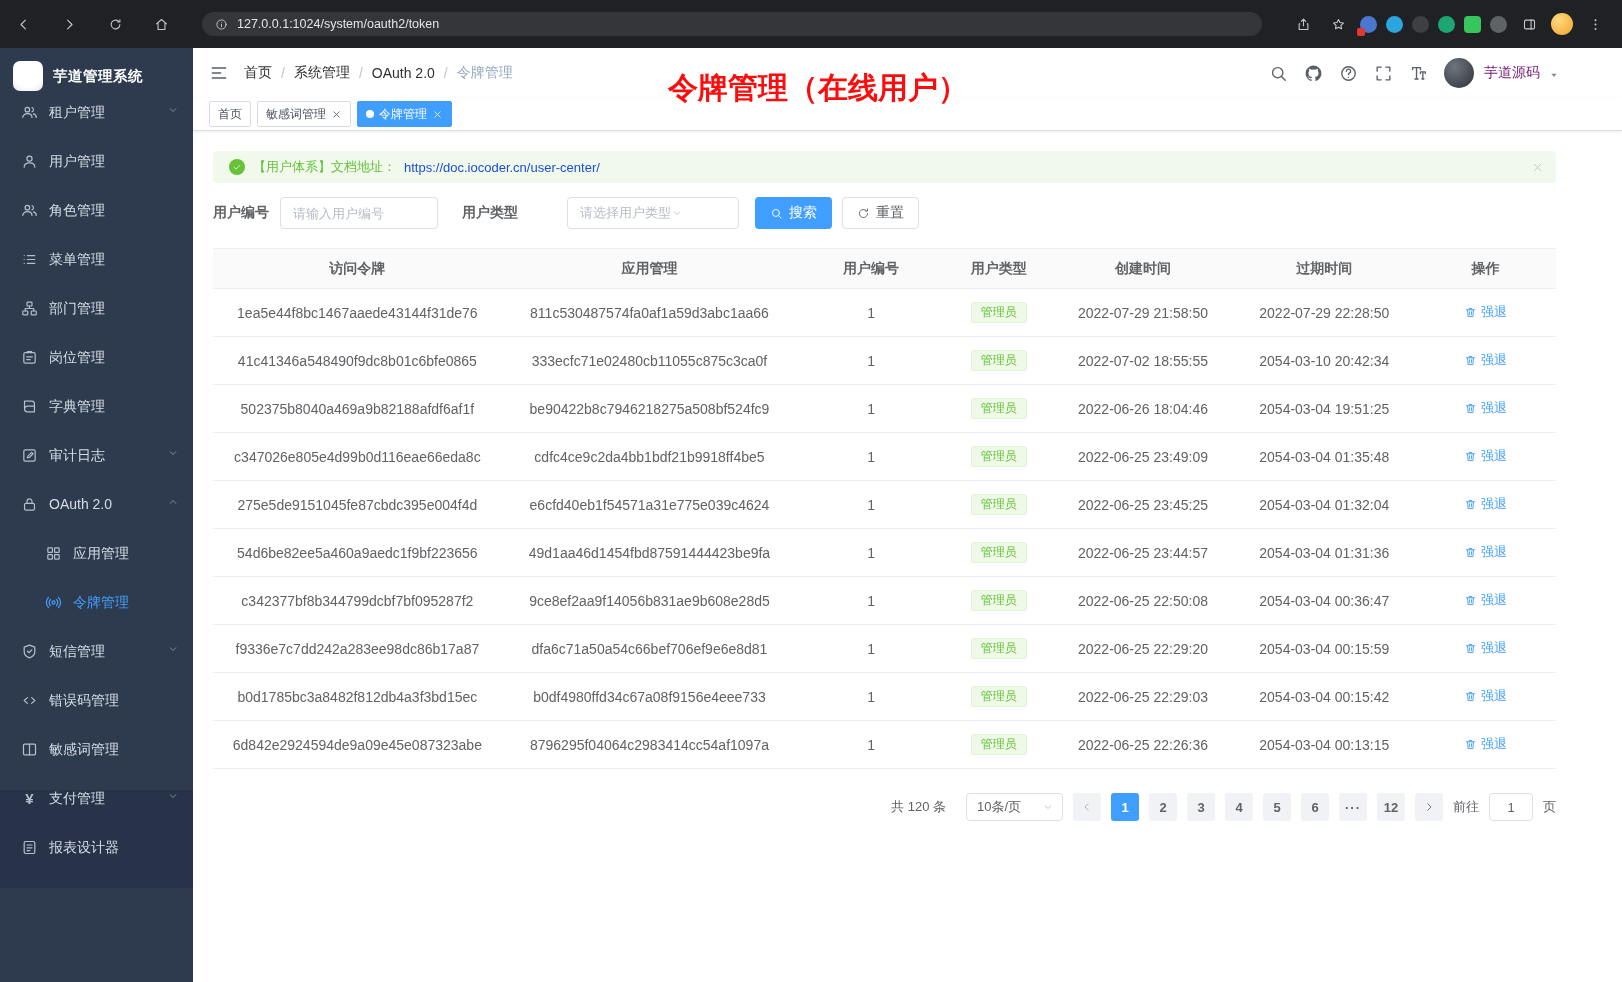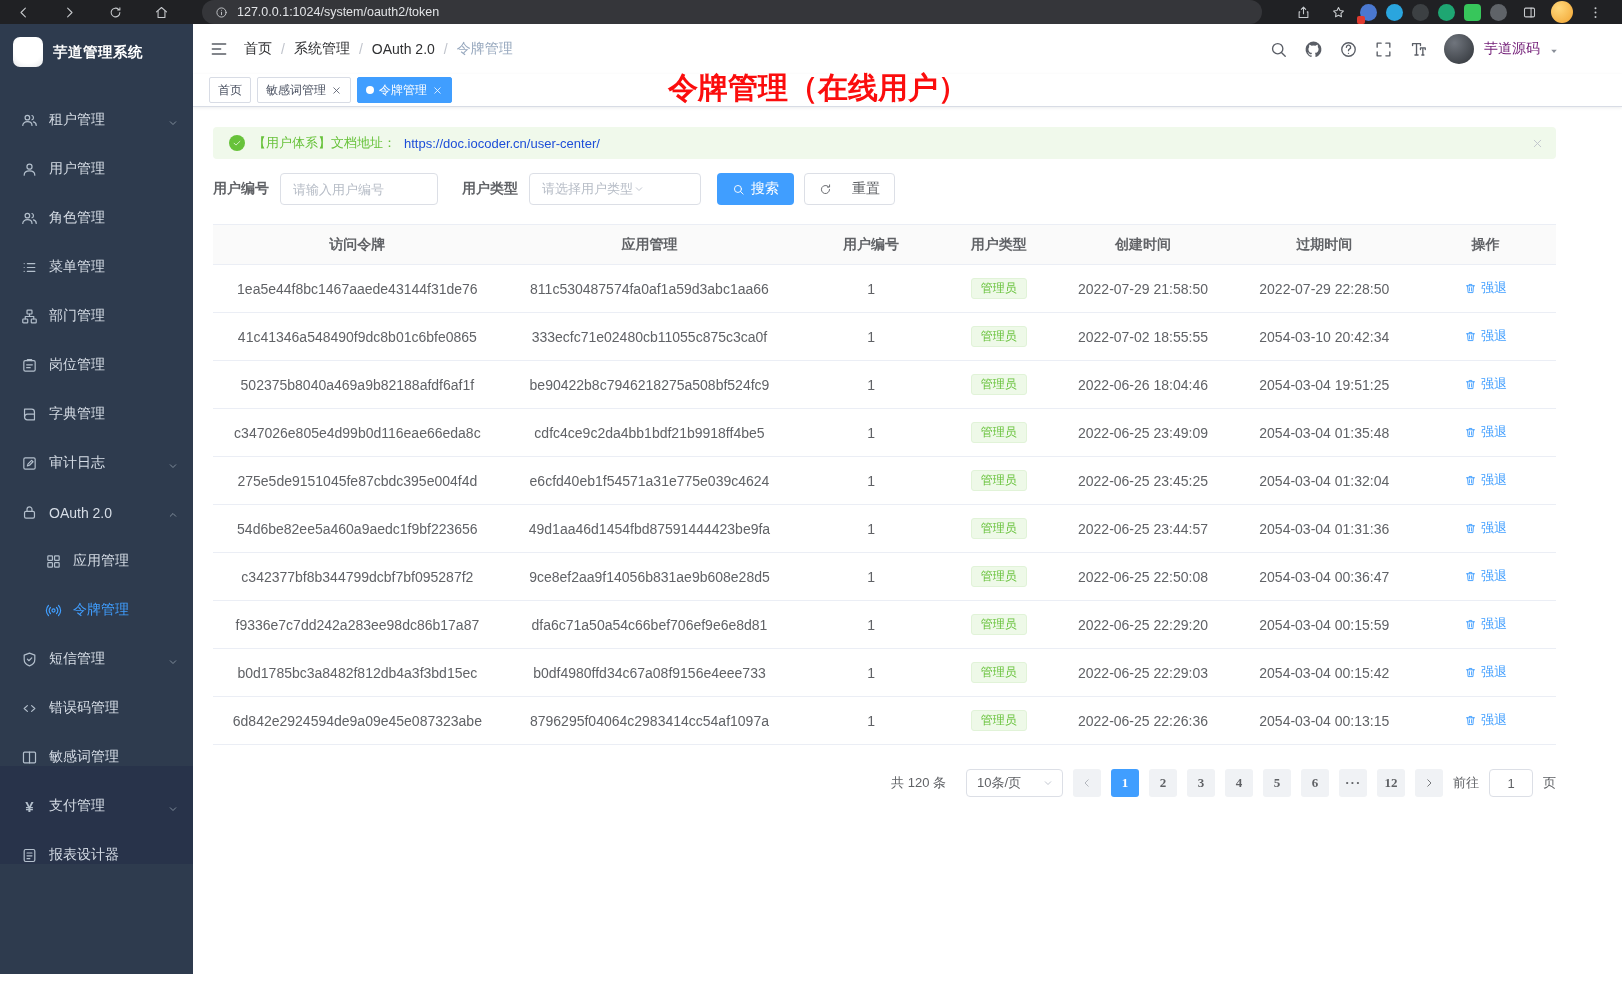--- a/index.html
+++ b/index.html
@@ -2,41 +2,41 @@
 <html><head>
 <meta charset="utf-8">
 <style>
   *{box-sizing:border-box;margin:0;padding:0;}
   html,body{width:1622px;height:982px;overflow:hidden;}
   body{font-family:"Liberation Sans","DejaVu Sans",sans-serif;background:#fff;position:relative;}
   .icon{display:inline-flex;align-items:center;justify-content:center;}
   .icon svg{width:100%;height:100%;}
 
   
-  .browser-bar{height:24px;background:#202124;display:flex;align-items:center;padding:0 10px;gap:20px;}
+  .browser-bar{height:48px;background:#202124;display:flex;align-items:center;padding:0 10px;gap:20px;}
   .b-ico{width:26px;height:26px;border-radius:50%;color:#c7cacd;display:flex;align-items:center;justify-content:center;cursor:pointer;flex-shrink:0;}
   .b-ico svg{width:15px;height:15px;}
   .url-bar{flex:1;height:24px;background:#35363a;border-radius:12px;display:flex;align-items:center;padding:0 10px;gap:7px;margin:0 8px;min-width:0;cursor:text;}
   .url-bar .b-ico{width:18px;height:18px;}
   .url-bar .b-ico svg{width:13px;height:13px;}
   .url-text{color:#e2e4e7;font-size:12.5px;white-space:nowrap;overflow:hidden;}
   .b-right{display:flex;align-items:center;gap:9px;padding-right:4px;}
   .ext-ico{width:17px;height:17px;border-radius:50%;position:relative;flex-shrink:0;cursor:pointer;}
   .ext-ico.badged::after{content:"";position:absolute;left:-3px;bottom:-3px;width:8px;height:8px;background:#e03a2f;border-radius:2px;}
   .e1{background:#4a78d0;} .e2{background:#2aa5de;} .e3{background:#3c4043;} .e4{background:#1ea672;} .e5{background:#37c65b;border-radius:4px;} .e6{background:#5f6368;}
   .profile-avatar{width:22px;height:22px;border-radius:50%;background:radial-gradient(circle at 35% 32%,#ffd97d,#f2a431);cursor:pointer;flex-shrink:0;}
 
   
   .app{display:flex;height:950px;}
   .sidebar{width:193px;background:#2e3b4e;flex-shrink:0;display:flex;flex-direction:column;overflow:hidden;}
   .logo{height:56px;display:flex;align-items:center;gap:10px;padding:0 13px;cursor:pointer;}
   .logo-img{width:30px;height:30px;border-radius:7px;background:radial-gradient(circle at 50% 40%,#ffffff 60%,#e4e6e9);flex-shrink:0;}
   .logo-title{color:#fff;font-size:14.5px;font-weight:700;letter-spacing:.5px;white-space:nowrap;}
   .menu{flex:1;}
-  .menu-item{height:49px;display:flex;align-items:flex-end;padding:0 14px 0 21px;font-size:14px;color:#d6dde6;cursor:pointer;white-space:nowrap;}
+  .menu-item{height:49px;display:flex;align-items:flex-start;padding:0 14px 0 21px;font-size:14px;color:#d6dde6;cursor:pointer;white-space:nowrap;}
   .menu-item .icon{width:17px;height:17px;margin-right:11px;color:#b3bfcc;flex-shrink:0;}
   .menu-item .chev{margin-left:auto;margin-right:0;width:12px;height:12px;color:#8d99a6;}
   .menu-item.child{padding-left:45px;}
   .menu-item.active{color:#409eff;}
   .menu-item.active .icon{color:#409eff;}
   .menu-item.bottom{background:#28334a;}
 
   .main{flex:1;display:flex;flex-direction:column;min-width:0;background:#fff;}
 
   
@@ -65,25 +65,25 @@
   .alert-check{width:16px;height:16px;border-radius:50%;background:#67c23a;color:#fff;flex-shrink:0;}
   .alert-check svg{width:10px;height:10px;}
   .alert-link{color:#1d4ed8;text-decoration:none;cursor:pointer;}
   .alert-close{position:absolute;right:12px;width:13px;height:13px;color:#c0c4cc;cursor:pointer;}
 
   .filters{display:flex;align-items:center;margin:14px 0 19px;font-size:14px;}
   .f-label{font-weight:700;color:#606266;margin-right:11px;}
   .f-label.lbl2{margin-left:24px;}
   .f-input{width:158px;height:32px;border:1px solid #dcdfe6;border-radius:4px;padding:0 12px;font-size:13px;color:#606266;outline:none;font-family:inherit;}
   .f-input::placeholder{color:#b6bcc6;}
-  .f-select{width:172px;height:32px;border:1px solid #dcdfe6;border-radius:4px;padding:0 10px 0 12px;display:flex;align-items:center;justify-content:flex-start;color:#b6bcc6;font-size:13px;cursor:pointer;}
+  .f-select{width:172px;height:32px;border:1px solid #dcdfe6;border-radius:4px;padding:0 10px 0 12px;display:flex;align-items:center;justify-content:flex-start;color:#b6bcc6;font-size:13px;cursor:pointer;margin-left:38px;}
   .sel-chev{width:12px;height:12px;color:#b6bcc6;}
-  button{font-family:Liberation Serif, serif;border:none;cursor:pointer;}
+  button{font-family:Liberation Sans, sans-serif;border:none;cursor:pointer;}
   .btn-primary{height:32px;background:#409eff;color:#fff;border-radius:4px;padding:0 15px;display:inline-flex;align-items:center;gap:6px;font-size:14px;margin-left:16px;}
-  .btn-plain{height:32px;background:#fff;border:1px solid #dcdfe6;color:#606266;border-radius:4px;padding:0 14px;display:inline-flex;align-items:center;gap:20px;font-size:14px;margin-left:10px;}
+  .btn-plain{height:32px;background:#fff;border:1px solid #dcdfe6;color:#606266;border-radius:4px;padding:0 14px;display:inline-flex;align-items:center;gap:6px;font-size:14px;margin-left:10px;}
   .bic{width:13px;height:13px;}
 
   .data-table{width:100%;border-collapse:collapse;table-layout:fixed;}
   .data-table th{height:40px;background:#fafafa;border-top:1px solid #ebeef5;border-bottom:1px solid #ebeef5;font-size:14px;font-weight:700;color:#606266;text-align:center;}
   .data-table td{height:48px;border-bottom:1px solid #ebeef5;font-size:14px;color:#606266;text-align:center;white-space:nowrap;overflow:hidden;}
   .tag{display:inline-block;background:#eef9e8;border:1px solid #e1f3d8;color:#67c23a;border-radius:3px;padding:3px 9px;font-size:12px;line-height:1.1;}
   .action{color:#409eff;font-size:13px;display:inline-flex;align-items:center;gap:4px;cursor:pointer;}
   .action .icon{width:13px;height:13px;}
 
   .pagination{display:flex;align-items:center;justify-content:flex-end;gap:10px;margin-top:24px;font-size:13px;color:#606266;}

